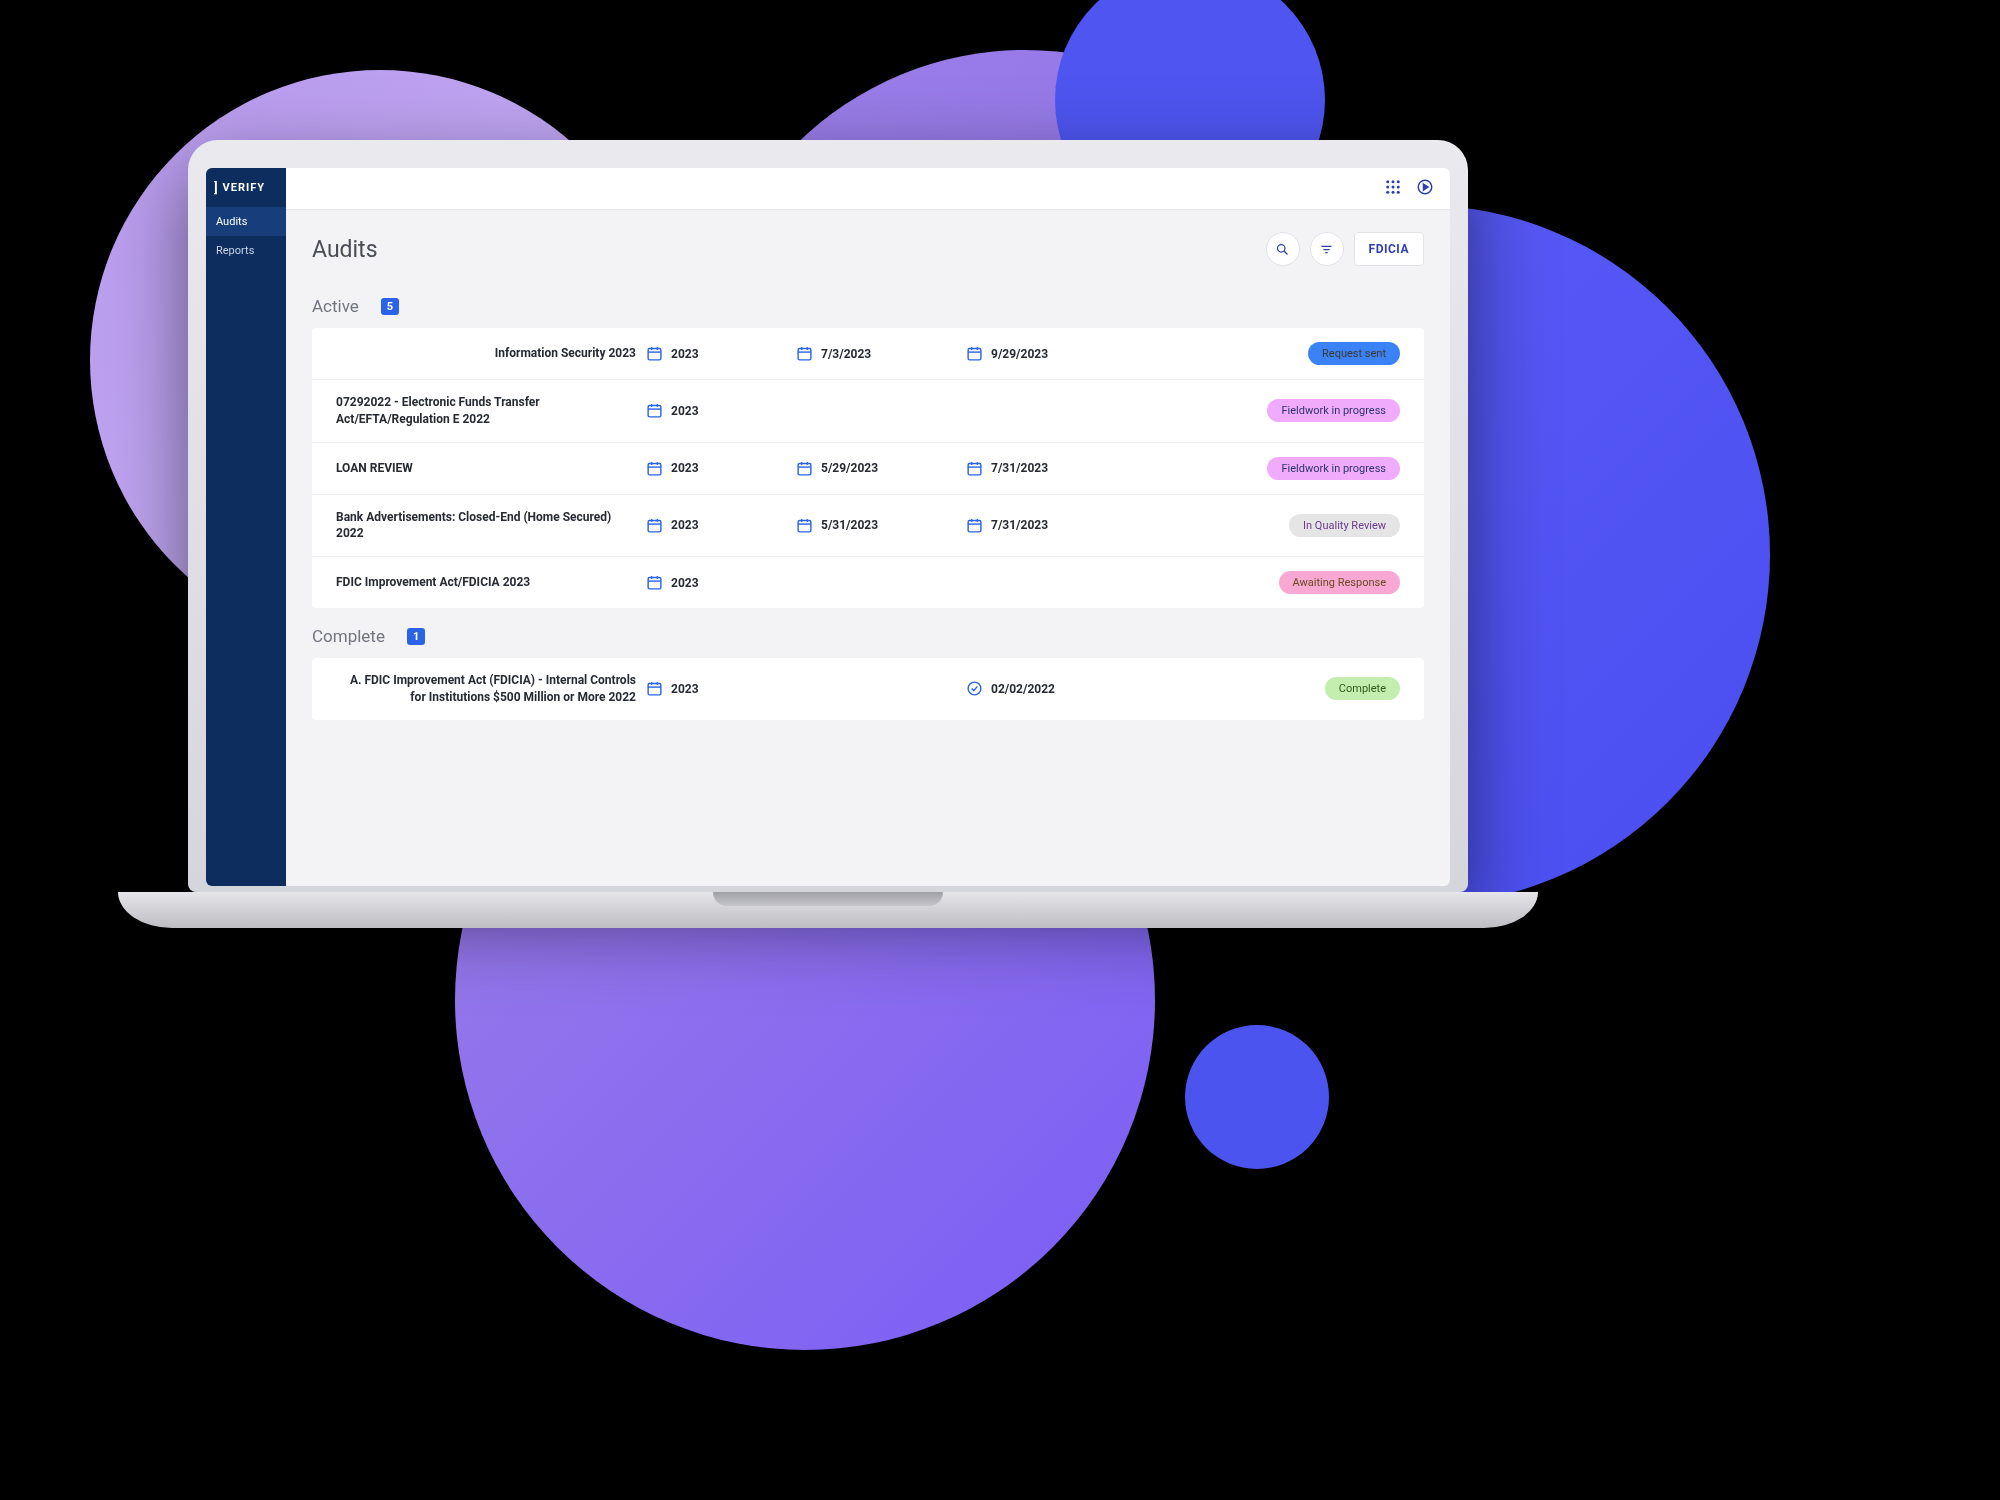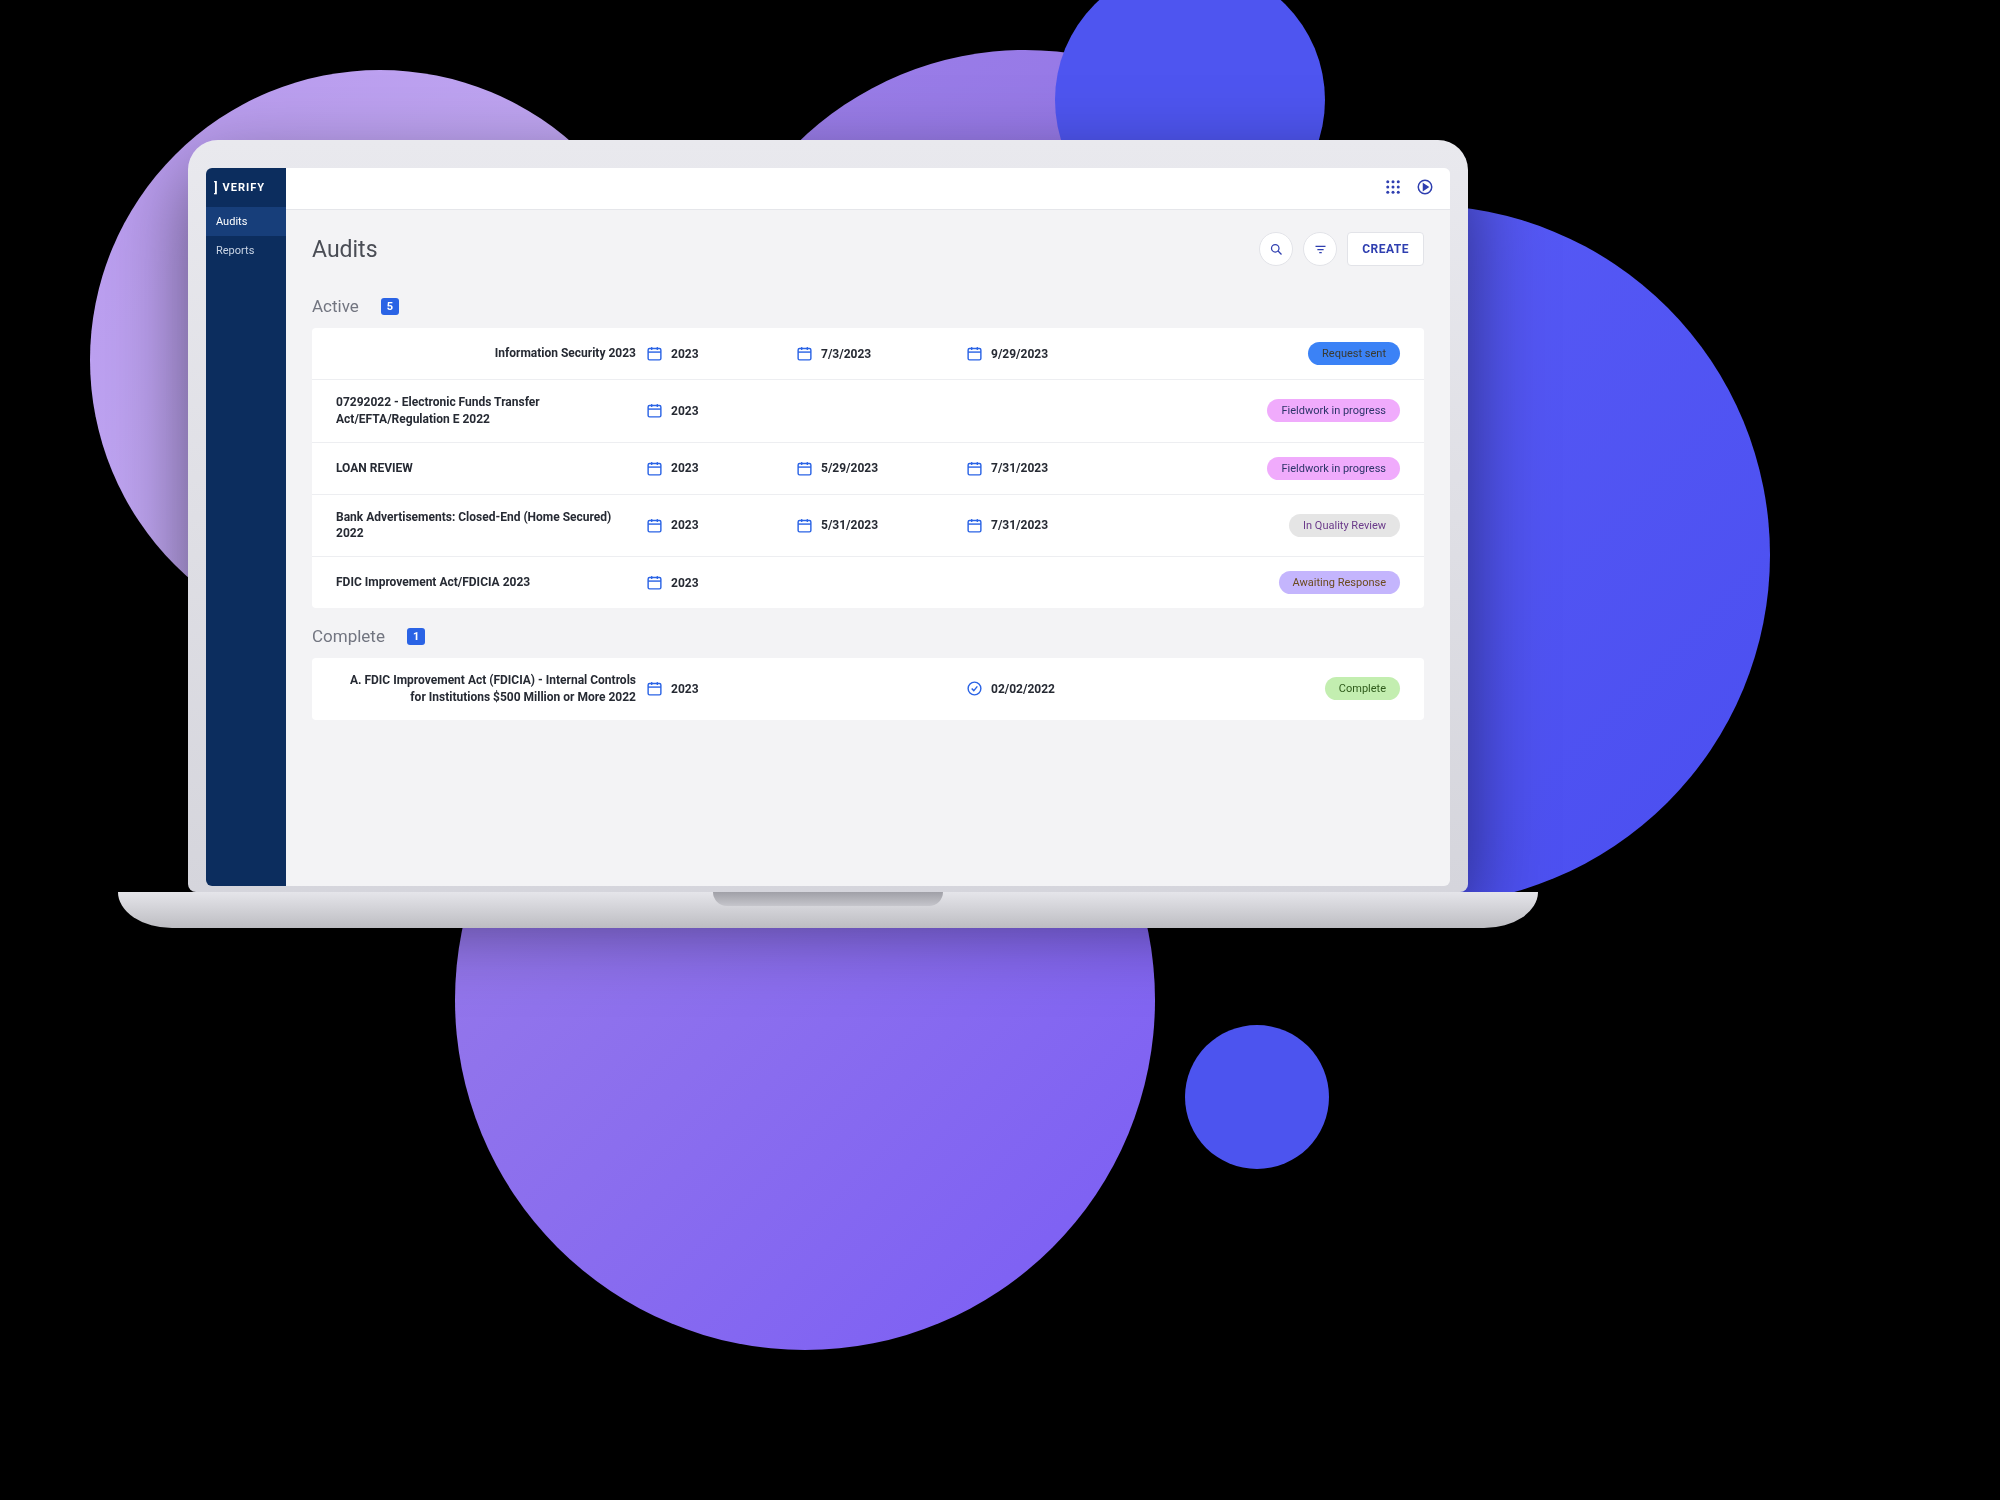--- a/index.html
+++ b/index.html
@@ -49,21 +49,21 @@
 .card:first-of-type { border-top-left-radius:4px; border-top-right-radius:4px;text-align:right; }
 .card:last-of-type { border-bottom:none; border-bottom-left-radius:4px; border-bottom-right-radius:4px; }
 .title { font-size:12px; font-weight:700; color:#262a33; line-height:1.4; }
 .dcell { display:flex; align-items:center; gap:8px; font-size:12px; font-weight:700; color:#262a33; }
 .dcell svg { width:17px; height:17px; color:#2a63e5; flex-shrink:0; }
 .status-wrap { display:flex; justify-content:flex-end; }
 .pill { font-size:11px; padding:5px 14px; border-radius:14px; white-space:nowrap; }
 .p-yellow { background:#3b82f6; color:#3a3a30; }
 .p-blue { background:#f0abfc; color:#2c3468; }
 .p-purple { background:#e5e5e5; color:#6b3a8a; }
-.p-orange { background:#c4b5fd; color:#6b4a1e;text-align:right; }
+.p-orange { background:#f9a8d4; color:#6b4a1e;text-align:right; }
 .p-green { background:#c3eeb0; color:#2e5a1a; }
 </style>
 </head>
 <body>
 
 <div class="circle c1"></div>
 <div class="circle c3"></div>
 <div class="circle c5"></div>
 <div class="circle c4"></div>
 <div class="circle c2"></div>
@@ -115,21 +115,21 @@
                     <line x1="20" y1="20" x2="14.5" y2="14.5"></line>
                   </svg>
         </div>
         <div class="iconbtn">
           <svg viewBox="0 0 24 24" fill="none" stroke="currentColor" stroke-width="2">
                     <line x1="4" y1="7" x2="20" y2="7"></line>
                     <line x1="7" y1="12" x2="17" y2="12"></line>
                     <line x1="10" y1="17" x2="14" y2="17"></line>
                   </svg>
         </div>
-        <button class="createbtn">CREATE</button>
+        <button class="createbtn">FDICIA</button>
       </div>
     </div>
 
     <div class="section-title">
       <span class="lbl">Active</span>
       <span class="badge">5</span>
     </div>
     <div id="active-list">
               <div class="card">
                 <div class="title">Information Security 2023</div>

